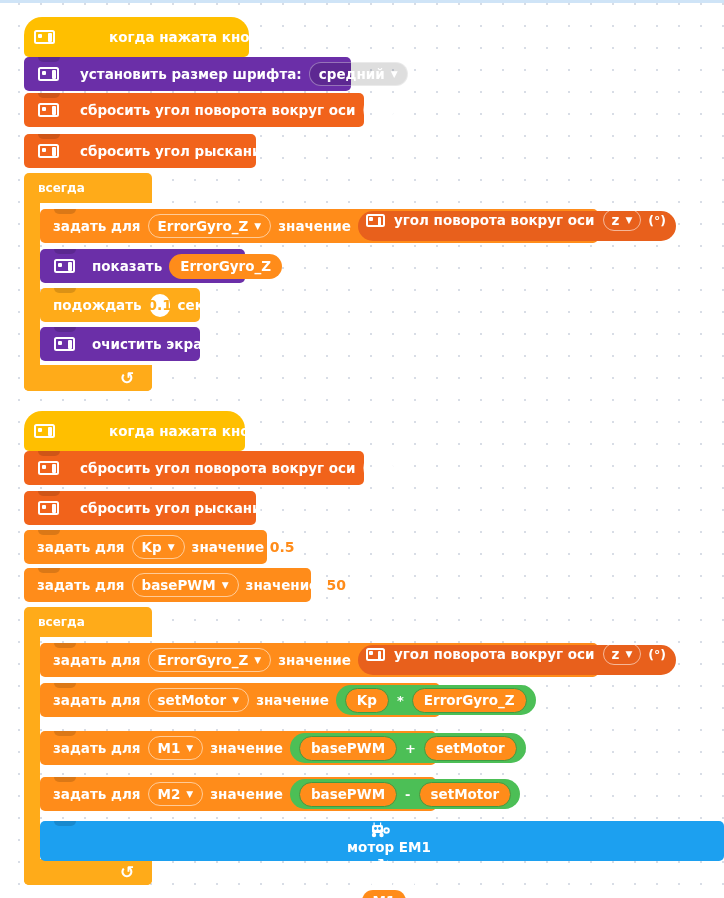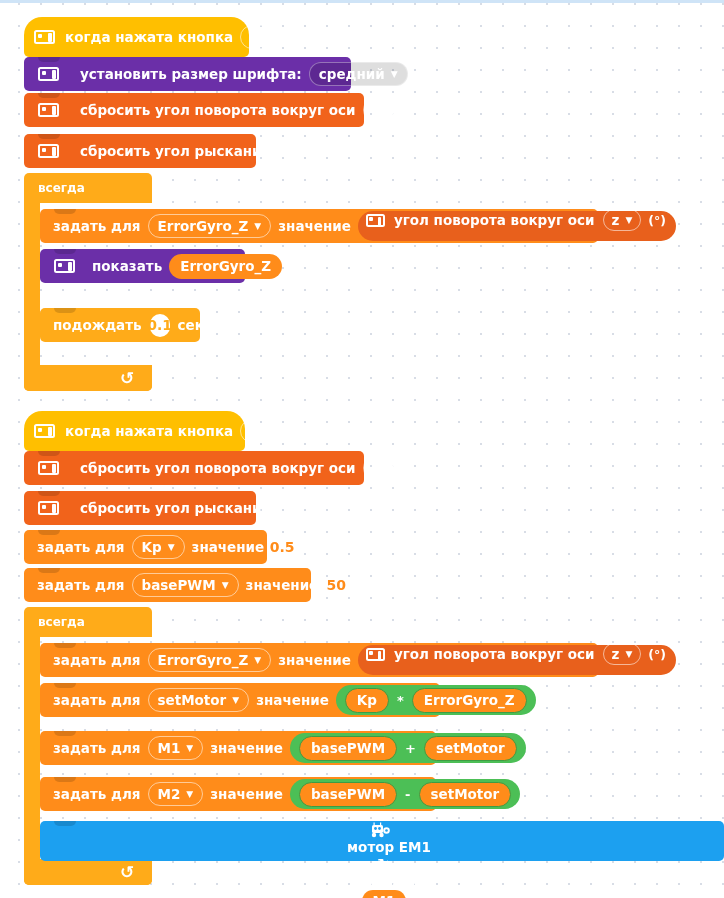--- a/index.html
+++ b/index.html
@@ -30,25 +30,25 @@
     white-space:nowrap;
     border-radius:5px;
     padding:0 10px;
     height:34px;
     z-index:2;
   }
   .blk.hat{
     border-radius:18px 18px 5px 5px;
     height:40px;
   }
-  .c-event   {background:#FFBF00;}
+  .c-event   {background:#FFBF00;gap:44px;}
   .c-display {background:#6B2FA8;}
   .c-sensor  {background:#F1631B;}
   .c-var     {background:#FF8C1A;justify-content:space-between;}
-  .c-loop    {background:#FFAB19;margin-top:20px;}
+  .c-loop    {background:#FFAB19;}
   .c-motor   {background:#1CA0F0;}
 
   
   .notch{
     position:absolute;left:14px;top:0;width:22px;height:5px;
     border-radius:0 0 5px 5px;
     background:rgba(0,0,0,0.14);
     pointer-events:none;
   }
 
@@ -235,20 +235,25 @@
     <span class="pill">ErrorGyro_Z</span>
   </div>
 
   <div class="blk c-loop" style="left:40px;top:285px;width:160px;">
     <span class="notch"></span>
     <span class="lbl">подождать</span>
     <span class="num on-loop">0.1</span>
     <span class="lbl">сек.</span>
   </div>
 
+  <div class="blk c-display" style="left:40px;top:324px;width:160px;">
+    <span class="notch"></span>
+    <span class="board-icon" style="margin-left:4px;margin-right:14px;"></span>
+    <span class="lbl">очистить экран</span>
+  </div>
 
   <div class="blk hat c-event" style="left:24px;top:408px;width:221px;">
     <span class="board-icon"></span>
     <span class="lbl">когда нажата кнопка</span>
     <span class="dd">
       <span>B</span>
       <span class="caret">▼</span>
     </span>
   </div>
 

